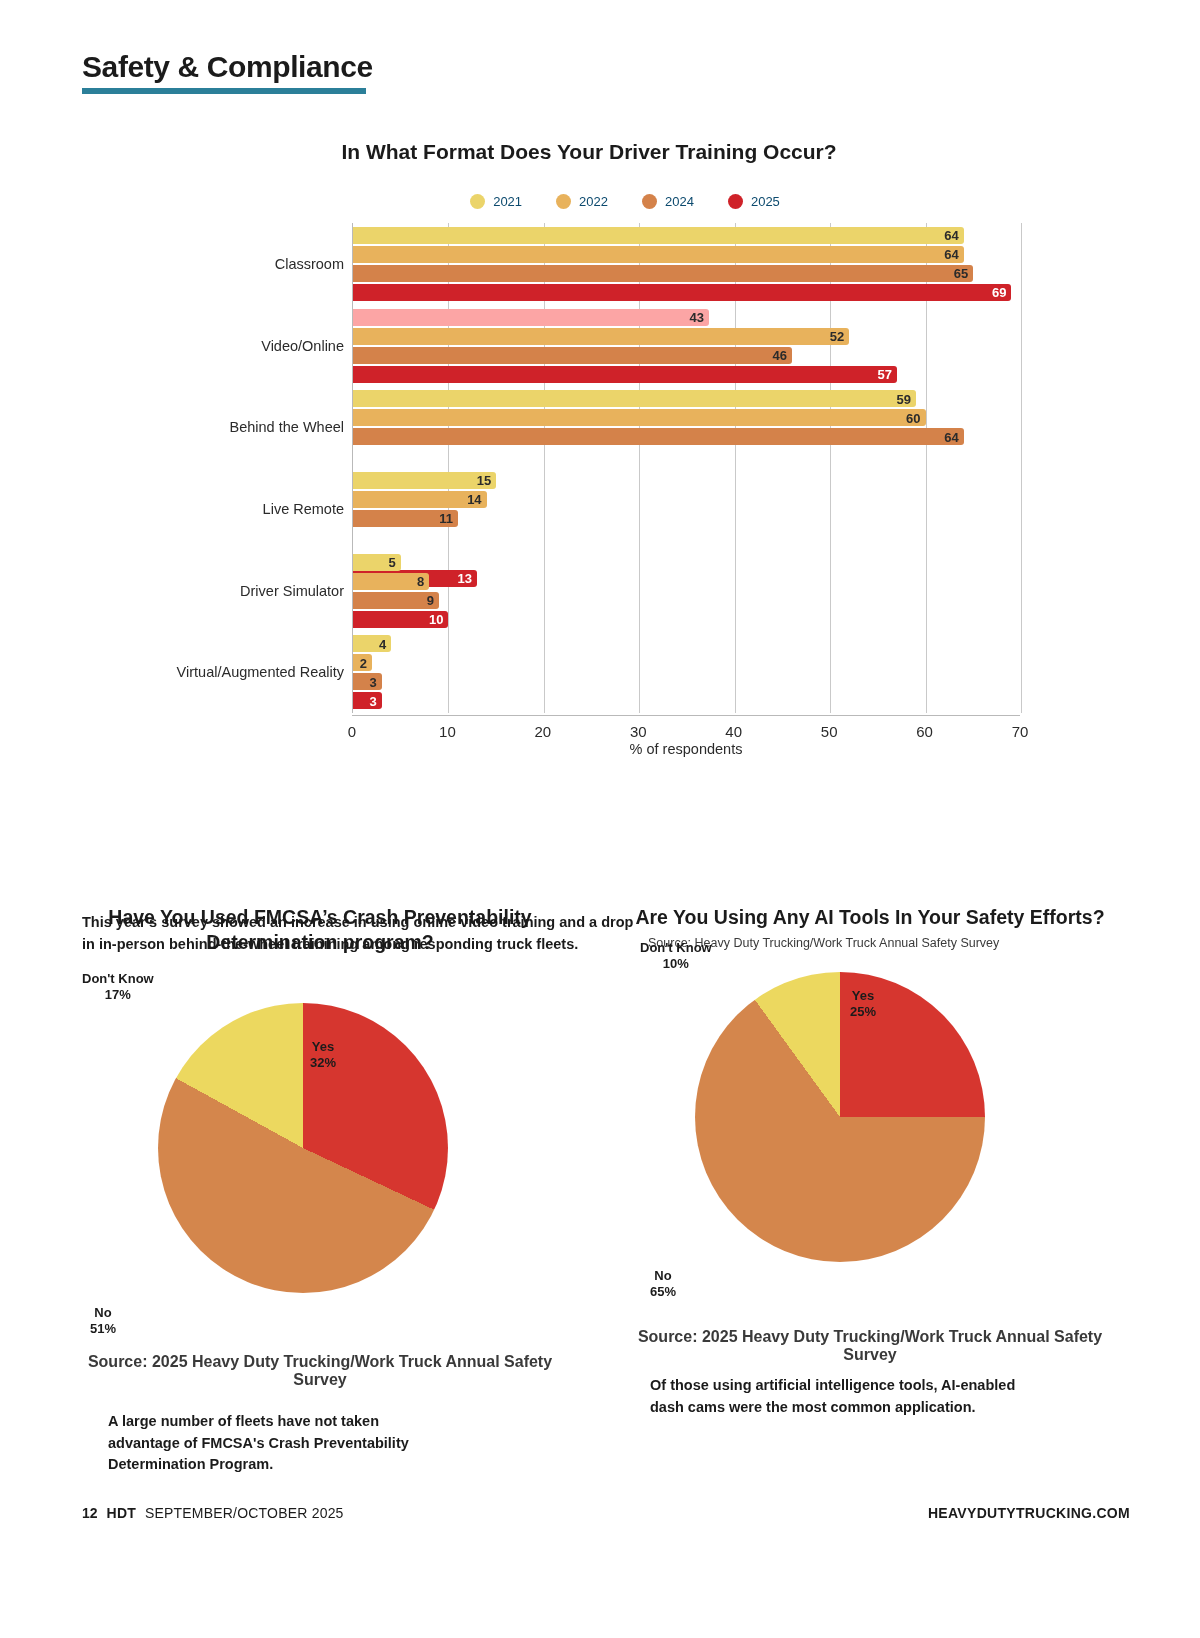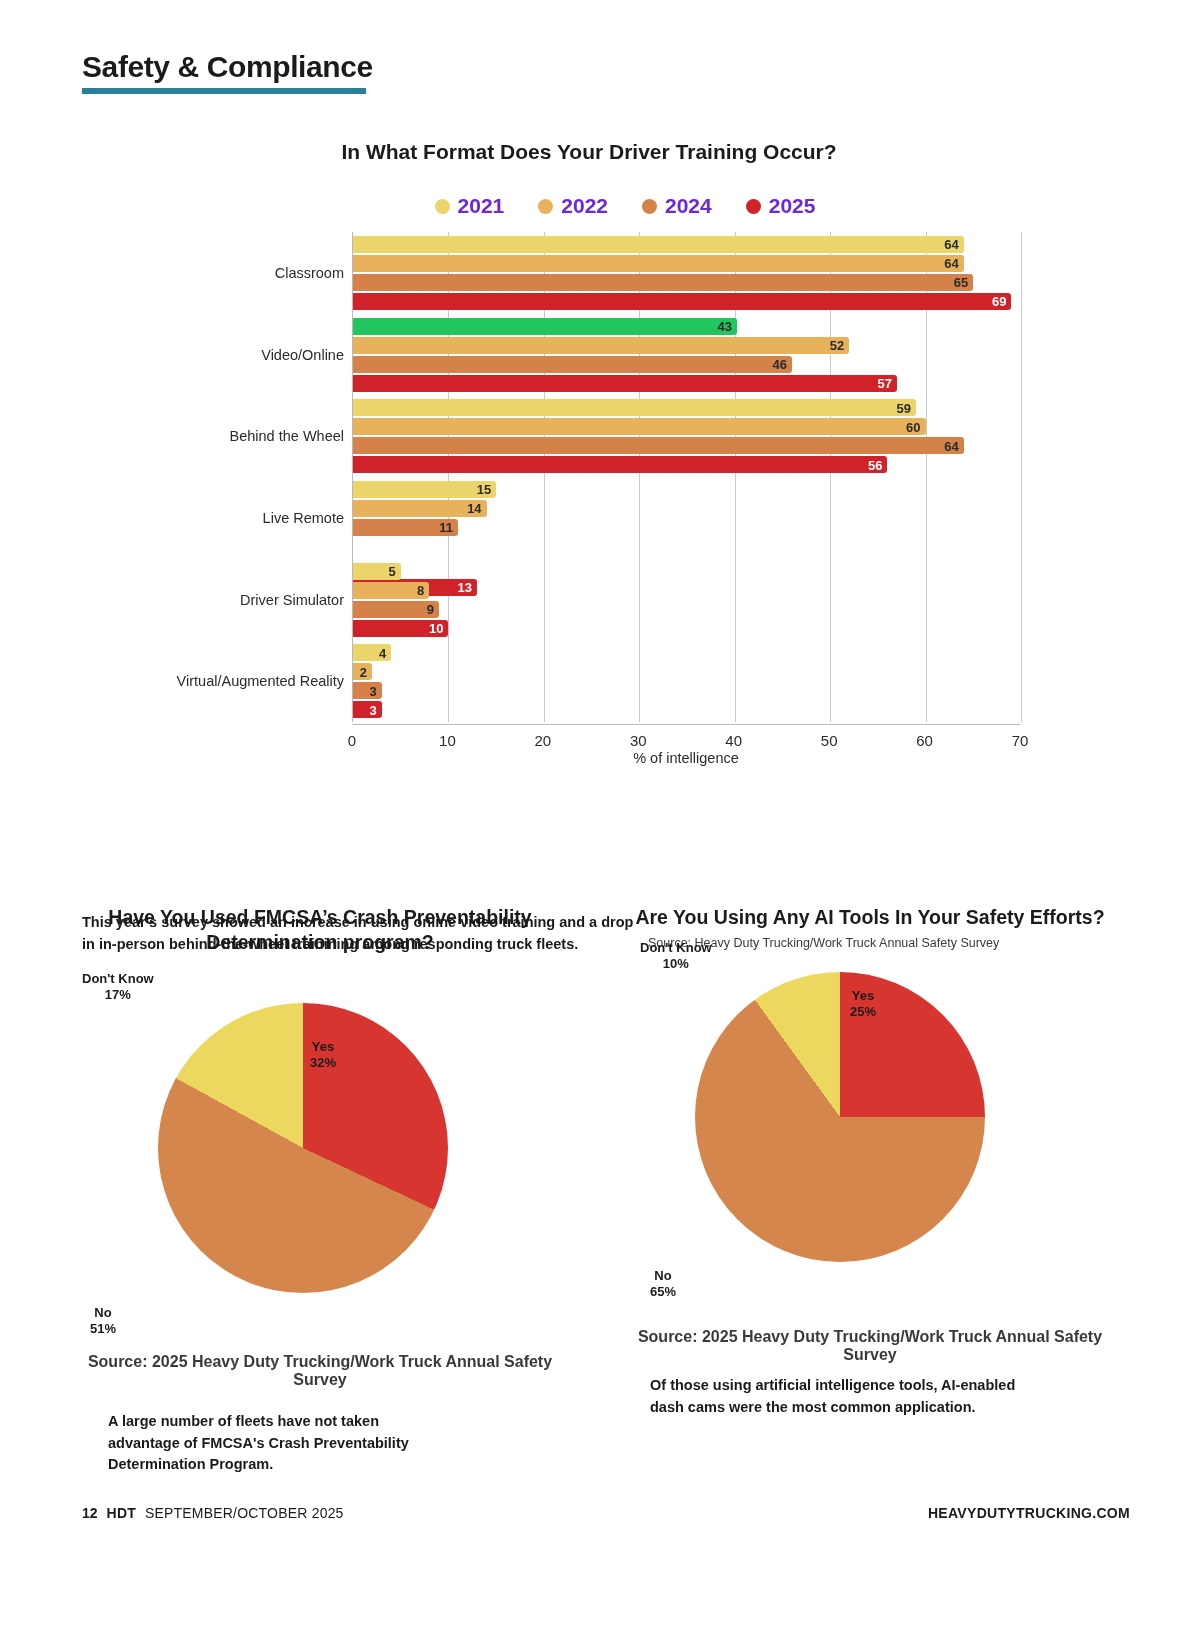--- a/index.html
+++ b/index.html
@@ -29,21 +29,21 @@
   .bar-block { position:absolute; left:0; top:140px; width:1200px; }
   .bar-title {
     text-align:center; font-size:21px; font-weight:bold; color:#1b1b1b;
     margin-left:-22px;
   }
   .legend {
     display:flex; justify-content:center; gap:34px; margin-top:30px; margin-left:50px;
   }
   .legend-item { display:flex; align-items:center; gap:8px; }
   .legend-dot { width:15px; height:15px; border-radius:50%; display:block; }
-  .legend-label { font-size:21px; color:#6d28d9;font-weight:bold; }
+  .legend-label { font-size:13px; color:#0c4a6e; }
 
   .plot-wrap {
     position:relative; margin-top:14px; height:500px;
   }
   .axis-labels {
     position:absolute; left:0; top:0; width:352px; height:490px;
   }
   .cat-label {
     position:absolute; right:8px; font-size:14.5px; color:#2b2b2b;
     white-space:nowrap; transform:translateY(-50%);
@@ -198,21 +198,21 @@
             </div>
           </div>
           <div class="bar-row">
             <div class="bar" style="width: 658.457px; background: rgb(207, 34, 41);">
               <span class="bar-val light">69</span>
             </div>
           </div>
         </div>
         <div class="grp" style="top: 85.5px;">
           <div class="bar-row">
-            <div class="bar" style="width: 384px; background: #22c55e;">
+            <div class="bar" style="width: 356px; background: #fca5a5;">
               <span class="bar-val dark">43</span>
             </div>
           </div>
           <div class="bar-row">
             <div class="bar" style="width: 496.229px; background: rgb(232, 178, 92);">
               <span class="bar-val dark">52</span>
             </div>
           </div>
           <div class="bar-row">
             <div class="bar" style="width: 438.971px; background: rgb(212, 130, 74);">
@@ -232,25 +232,20 @@
             </div>
           </div>
           <div class="bar-row">
             <div class="bar" style="width: 572.571px; background: rgb(232, 178, 92);">
               <span class="bar-val dark">60</span>
             </div>
           </div>
           <div class="bar-row">
             <div class="bar" style="width: 610.743px; background: rgb(212, 130, 74);">
               <span class="bar-val dark">64</span>
-            </div>
-          </div>
-          <div class="bar-row">
-            <div class="bar" style="width: 534.4px; background: rgb(207, 34, 41);">
-              <span class="bar-val light">56</span>
             </div>
           </div>
         </div>
         <div class="grp" style="top: 248.833px;">
           <div class="bar-row">
             <div class="bar" style="width: 143.143px; background: rgb(235, 212, 106);">
               <span class="bar-val dark">15</span>
             </div>
           </div>
           <div class="bar-row">
@@ -317,21 +312,21 @@
     <div class="xaxis" id="xaxis">
         <div class="xtick" style="left: 0px;">0</div>
         <div class="xtick" style="left: 95.4286px;">10</div>
         <div class="xtick" style="left: 190.857px;">20</div>
         <div class="xtick" style="left: 286.286px;">30</div>
         <div class="xtick" style="left: 381.714px;">40</div>
         <div class="xtick" style="left: 477.143px;">50</div>
         <div class="xtick" style="left: 572.571px;">60</div>
         <div class="xtick" style="left: 668px;">70</div>
       </div>
-    <div class="xlabel">% of intelligence</div>
+    <div class="xlabel">% of respondents</div>
   </div>
 
   <div class="bar-caption">This year's survey showed an increase in using online video training and a drop in in-person behind-the-wheel trainining among responding truck fleets.</div>
   <div class="bar-source">Source: Heavy Duty Trucking/Work Truck Annual Safety Survey</div>
 </div>
 
 <div class="pie-block pie-left">
   <div class="pie-title">Have You Used FMCSA’s Crash Preventability Determination program?</div>
   <div class="pie-area">
     <div class="pie" id="pie0" style="background: conic-gradient(rgb(214, 54, 47) 0deg, rgb(214, 54, 47) 115.2deg, rgb(212, 134, 76) 115.2deg, rgb(212, 134, 76) 298.8deg, rgb(236, 216, 95) 298.8deg, rgb(236, 216, 95) 360deg);"></div>

